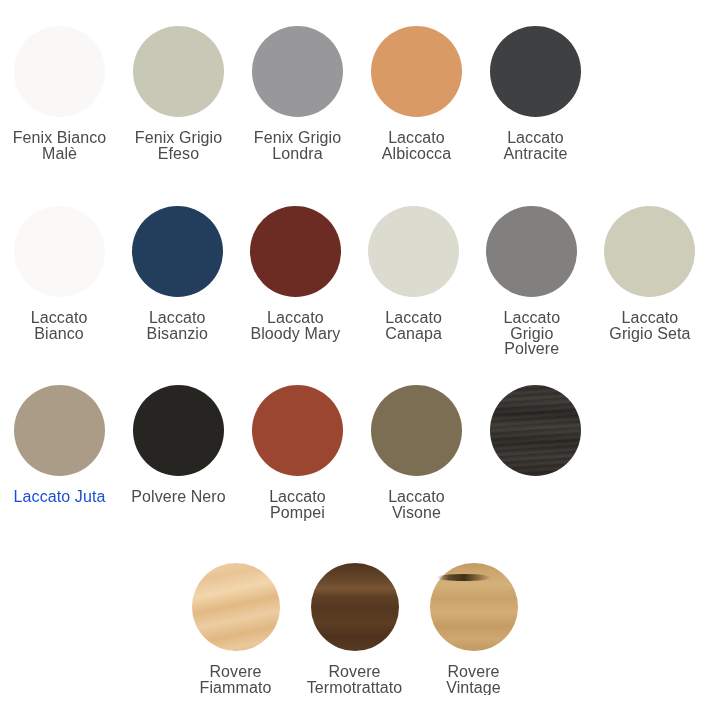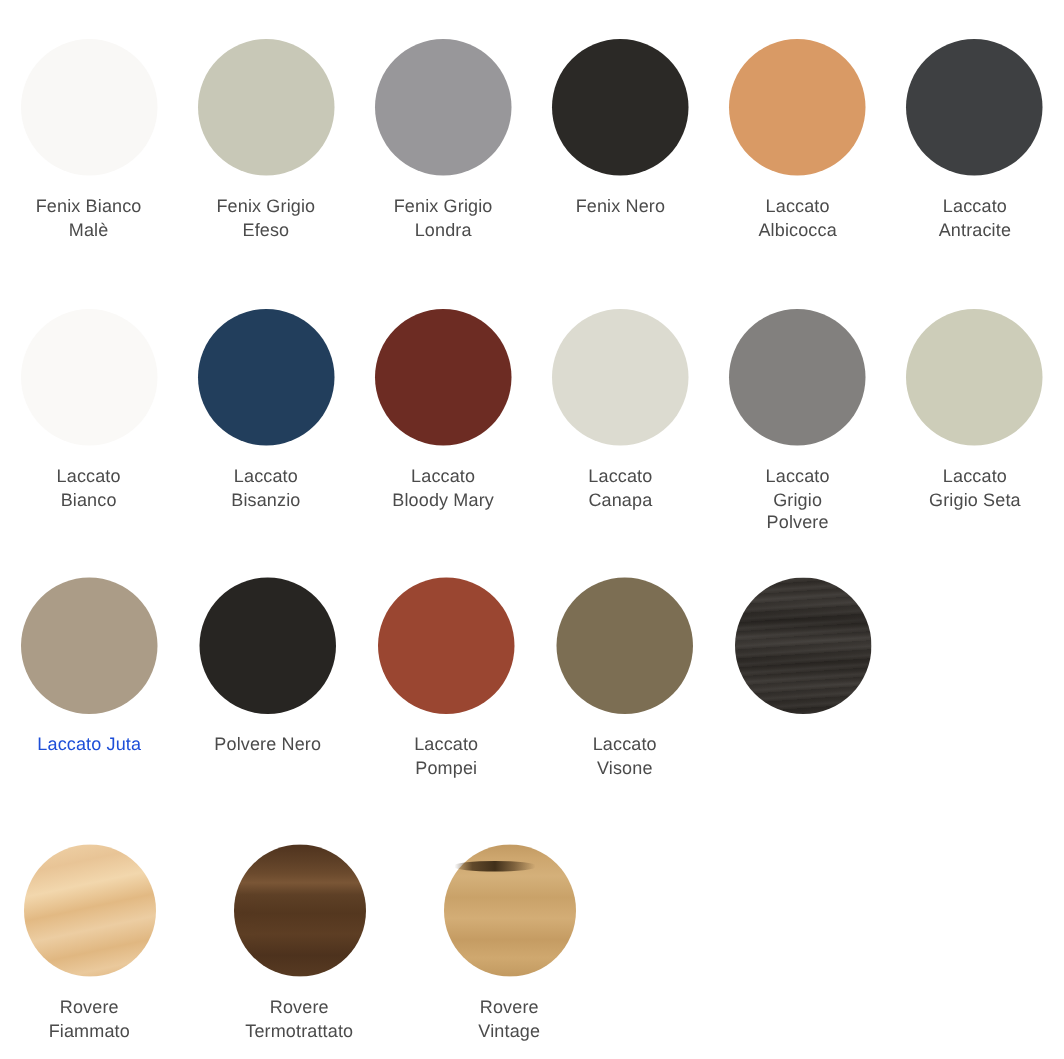--- a/index.html
+++ b/index.html
@@ -39,33 +39,33 @@
 
   .swatch-disc {
     width: 91px;
     height: 91px;
     border-radius: 50%;
     flex: none;
   }
 
   .swatch-label {
     margin-top: 13px;
-    font-size: 12px;
+    font-size: 16px;
     line-height: 15.5px;
     color: #4b4b4b;
     text-align: center;
     letter-spacing: 0.1px;
     width: 112px;
     white-space: pre-line;
     font-weight: 400;
   }
 
   
   #row-4 {
-    gap: 21px;
+    justify-content: center;
   }
   #row-4 .swatch-disc {
     width: 88px;
     height: 88px;
   }
   #row-4 .swatch-label {
     width: 104px;
     overflow: hidden;
     white-space: pre;
   }
@@ -199,24 +199,20 @@
       <div class="swatch-disc" style="background-color: rgb(200, 200, 183);"></div>
       <div class="swatch-label" style="color: rgb(75, 75, 75);">Fenix Grigio
 Efeso</div>
     </div>
     <div class="swatch-cell">
       <div class="swatch-disc" style="background-color: rgb(152, 151, 154);"></div>
       <div class="swatch-label" style="color: rgb(75, 75, 75);">Fenix Grigio
 Londra</div>
     </div>
     <div class="swatch-cell">
-      <div class="swatch-disc" style="background-color: rgb(43, 41, 38);"></div>
-      <div class="swatch-label" style="color: rgb(75, 75, 75);">Fenix Nero</div>
-    </div>
-    <div class="swatch-cell">
       <div class="swatch-disc" style="background-color: rgb(217, 154, 101);"></div>
       <div class="swatch-label" style="color: rgb(75, 75, 75);">Laccato
 Albicocca</div>
     </div>
     <div class="swatch-cell">
       <div class="swatch-disc" style="background-color: rgb(62, 64, 66);"></div>
       <div class="swatch-label" style="color: rgb(75, 75, 75);">Laccato
 Antracite</div>
     </div>
   </div>

